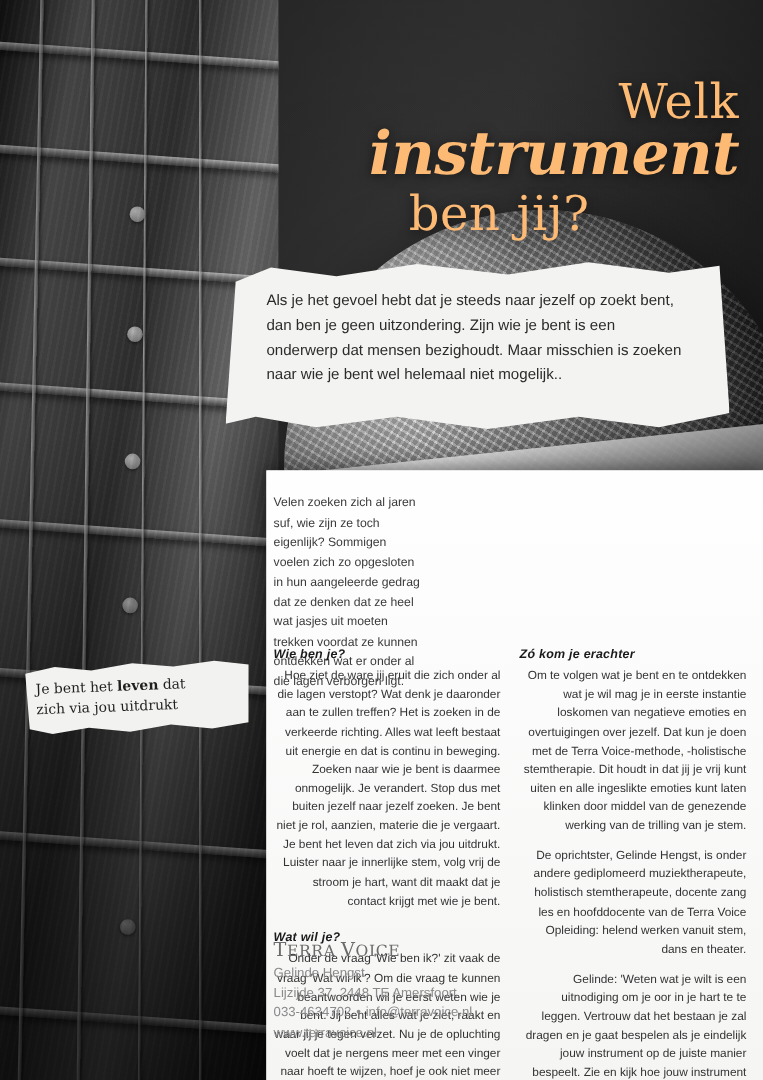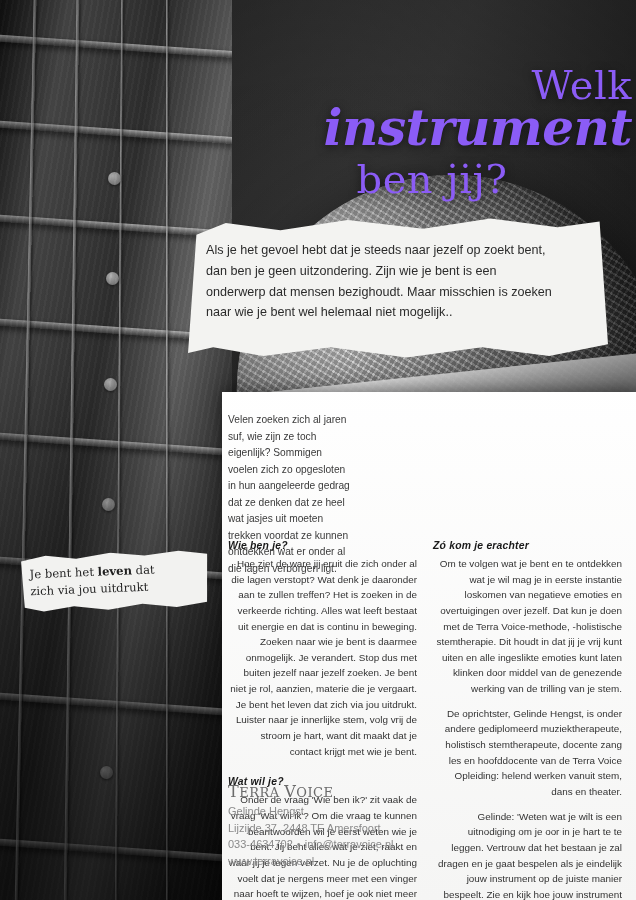--- a/index.html
+++ b/index.html
@@ -137,24 +137,24 @@
   .paper::before{
     content:"";
     position:absolute; left:0; top:0; width:100%; height:100%;
     background: linear-gradient(180deg, rgba(255,255,255,.9), rgba(245,245,244,1));
     pointer-events:none;
   }
 
   
   .headline {
     position: absolute;
-    left: 232px; top: 66px;
+    left: 216px; top: 66px;
     width: 400px;
     text-align: right;
-    color: #8b5cf6;
+    color: #fdba74;
     line-height: .96;
     text-shadow: 0 2px 10px rgba(0,0,0,.55);
     z-index: 5;
   }
   .headline .l1 { display:block; }
   .headline .l2 { display:block; margin-top: 8px; text-align: center; }
   .hl-thin {
     font-family: "DejaVu Serif", serif;
     font-weight: 300;
     font-size: 40px;
@@ -176,21 +176,21 @@
     background: #f3f3f1;
     z-index: 4;
     clip-path: polygon(
       2% 14%, 9% 6%, 22% 11%, 38% 4%, 56% 10%, 72% 3%, 88% 9%, 98% 5%,
       100% 88%, 86% 96%, 70% 90%, 52% 97%, 34% 90%, 18% 96%, 6% 90%, 0 94%
     );
     box-shadow: 0 6px 22px rgba(0,0,0,.35);
   }
   .intro-text {
     position: absolute;
-    left: 206px; top: 240px;
+    left: 222px; top: 240px;
     width: 352px;
     z-index: 5;
     color: #2b2b2b;
     font-size: 12.6px;
     line-height: 1.65;
   }
 
   
   .quote-sticker {
     position: absolute;

